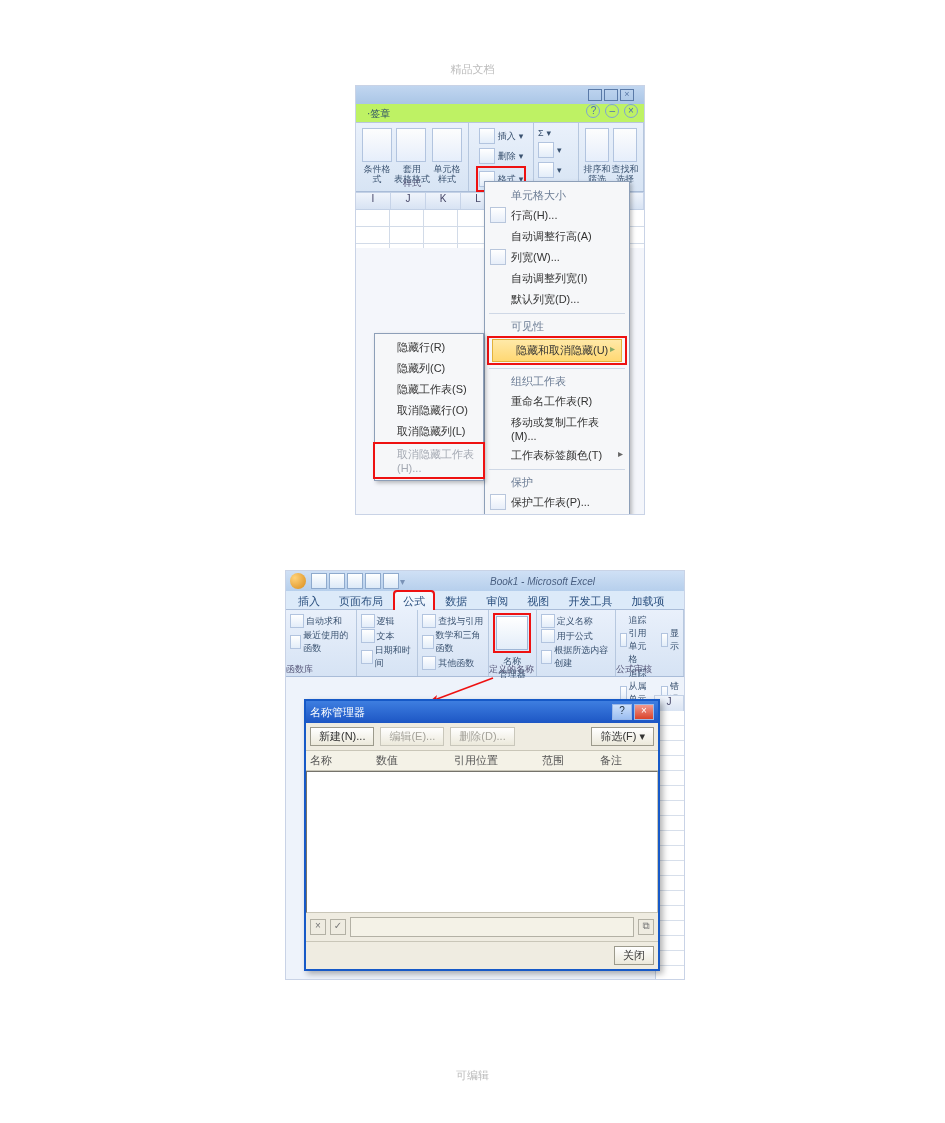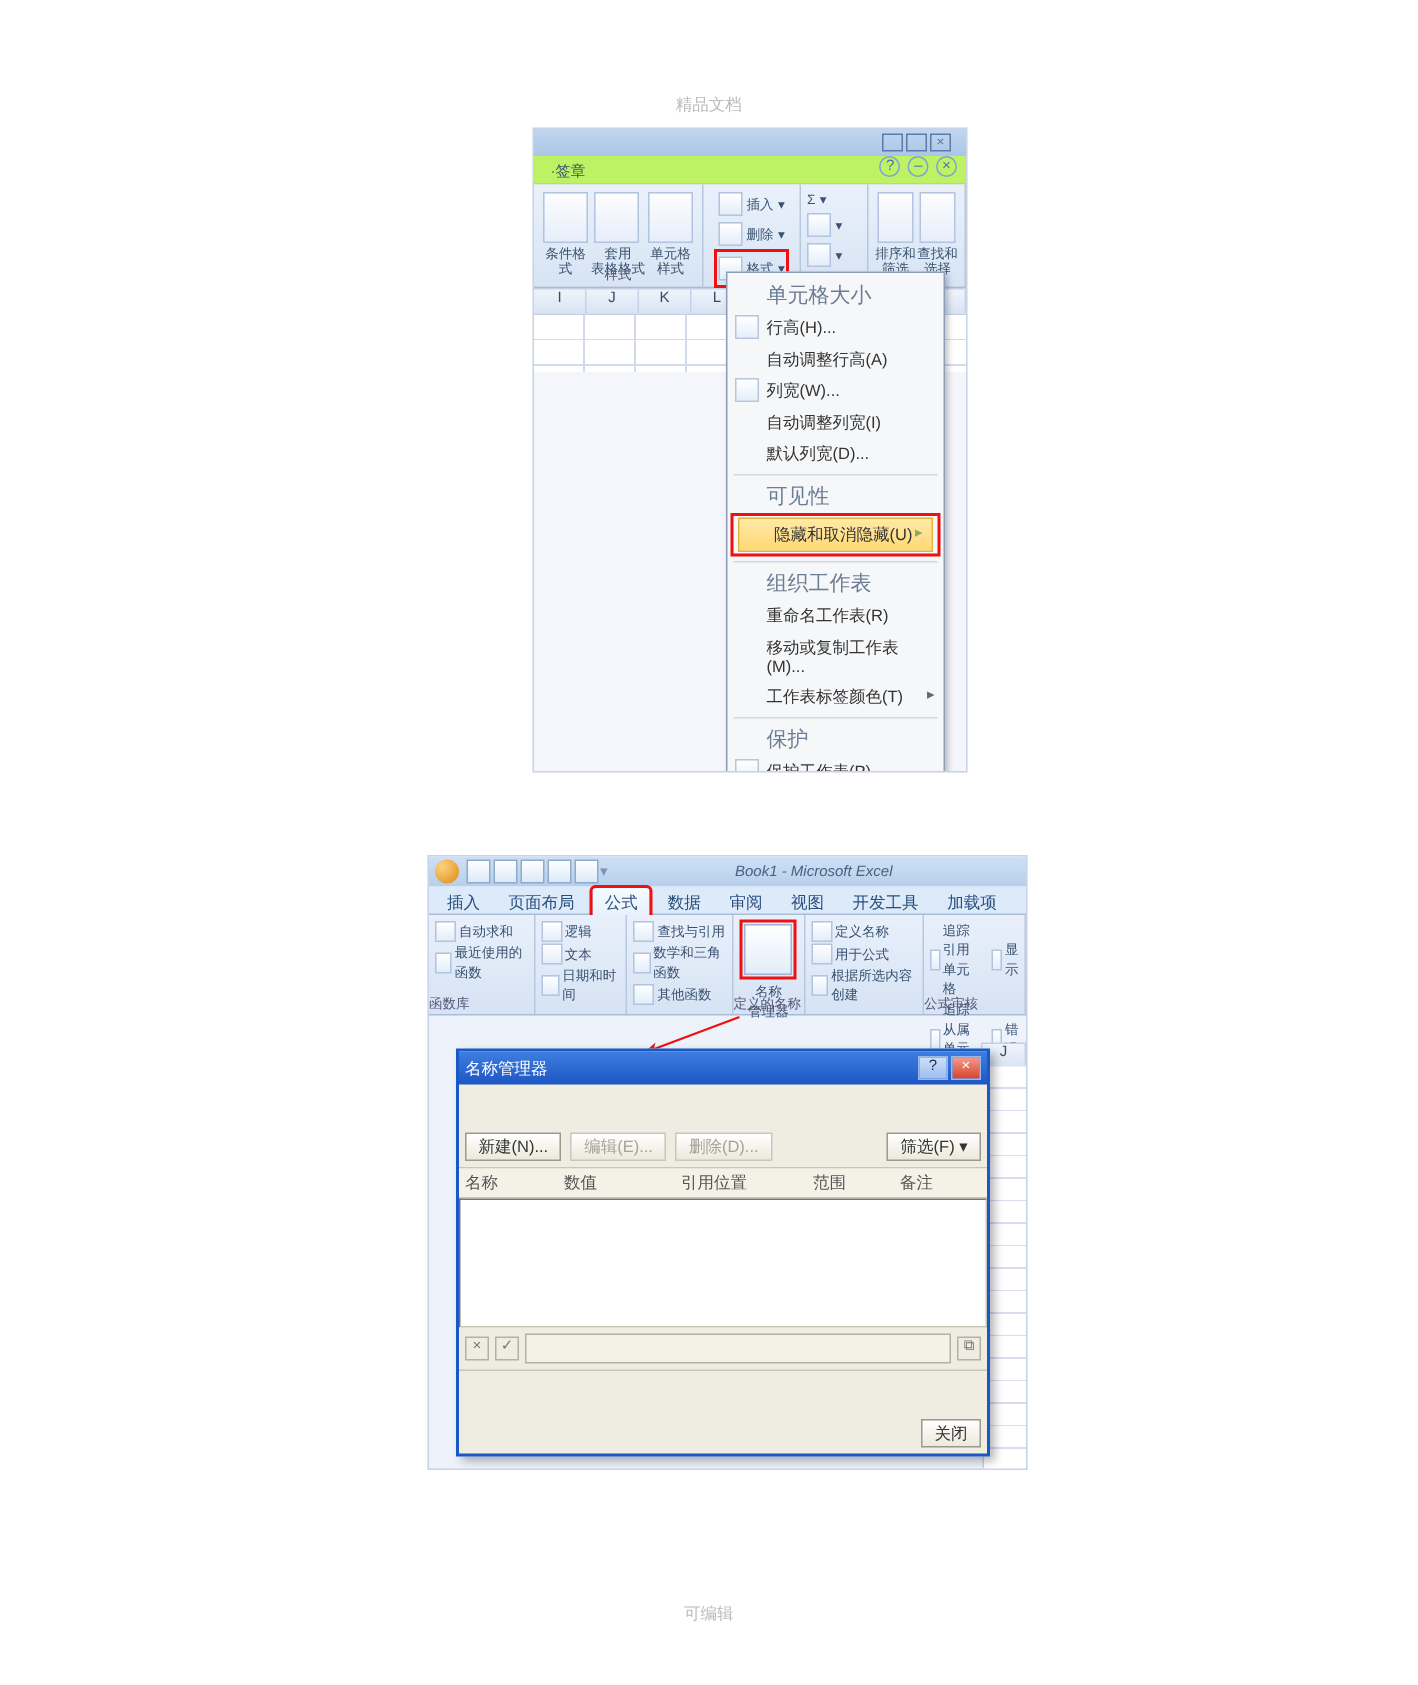--- a/index.html
+++ b/index.html
@@ -86,21 +86,21 @@
   .dropdown1 {
     position:absolute;
     left:128px; top:95px;
     width:144px;
     background:#f6f7f9;
     border:1px solid #8d9fb8;
     box-shadow:2px 2px 4px rgba(0,0,0,.25);
     padding:4px 0;
     font-size:11px;
   }
-  .dd-section { padding:2px 8px 2px 26px; color:#6b7c94; font-size:14px;}
+  .dd-section { padding:2px 8px 2px 26px; color:#6b7c94; font-size:11px;}
   .dd-item { padding:3px 8px 3px 26px; position:relative; cursor:default;}
   .dd-ic { position:absolute; left:5px; top:2px; width:14px; height:14px; border:1px solid #b8c6dc; background:linear-gradient(#fff,#e7eef9);}
   .dd-item.has-arrow::after{ content:"▸"; position:absolute; right:6px; top:3px; font-size:10px; color:#666;}
   .dd-hl {
     background:linear-gradient(#ffe9a8,#ffd873);
     border:1px solid #e3b23a;
     margin:1px 3px;
     padding:3px 8px 3px 23px;
     position:relative;
   }
@@ -200,21 +200,21 @@
   }
   .dlg-title .sp{flex:1;}
   .dlg-title .wbtn{ width:18px;height:14px;margin-left:2px;border:1px solid #9ab8e8;background:linear-gradient(#cde0fa,#9cbef1);font-size:10px;text-align:center;line-height:12px;color:#234;}
   .dlg-title .wbtn.close{ background:linear-gradient(#f29a8f,#d9432b); color:#fff;}
   .dlg-tool{
     padding:4px; display:flex; gap:6px; align-items:center;
     border-bottom:1px solid #c9c6b8;
   }
   .dlgbtn{
     border:1px solid #9c9a8c; background:linear-gradient(#fff,#ece9db);
-    padding:1px 8px; font-size:11px;margin-top:28px;
+    padding:1px 8px; font-size:11px;
   }
   .dlgbtn.disabled{ color:#a4a29a; border-color:#c9c7bb;}
   .dlg-cols{
     display:flex; font-size:11px; color:#555;
     border-bottom:1px solid #c9c6b8; background:#f4f2e7;
   }
   .dlg-cols div{ padding:2px 4px;}
   .dlg-list{
     flex:1; background:#fff; margin:0; border:1px inset #c9c6b8;
   }
@@ -337,20 +337,30 @@
     <div class="dd-item"><span>重命名工作表(R)</span></div>
     <div class="dd-item"><span>移动或复制工作表(M)...</span></div>
     <div class="dd-item has-arrow"><span>工作表标签颜色(T)</span></div>
     <div class="dd-sep"></div>
     <div class="dd-section">保护</div>
     <div class="dd-item"><div class="dd-ic"></div><span>保护工作表(P)...</span></div>
     <div class="dd-item"><div class="dd-ic"></div><span>锁定单元格(L)</span></div>
 
   </div>
 
+  <div class="submenu1">
+    <div class="sm-item">隐藏行(R)</div>
+    <div class="sm-item">隐藏列(C)</div>
+    <div class="sm-item">隐藏工作表(S)</div>
+    <div class="sm-item">取消隐藏行(O)</div>
+    <div class="sm-item">取消隐藏列(L)</div>
+    <div class="sm-redbox">
+      <div class="sm-item disabled">取消隐藏工作表(H)...</div>
+    </div>
+  </div>
 </div>
 
 <div class="fig2">
   <div class="qat">
     <div class="orb"></div>
     <div class="qic"></div>
     <div class="qic"></div>
     <div class="qic"></div>
     <div class="qic"></div>
     <div class="qic"></div>

